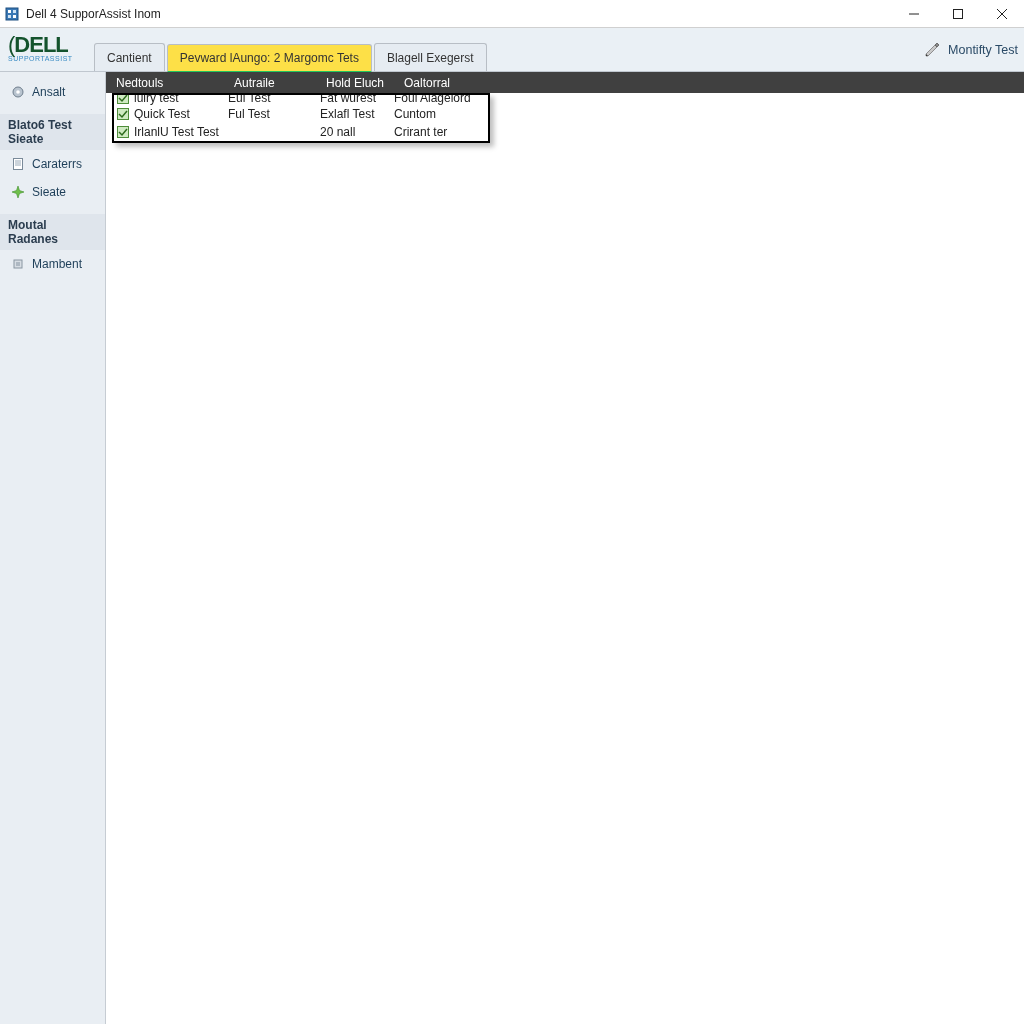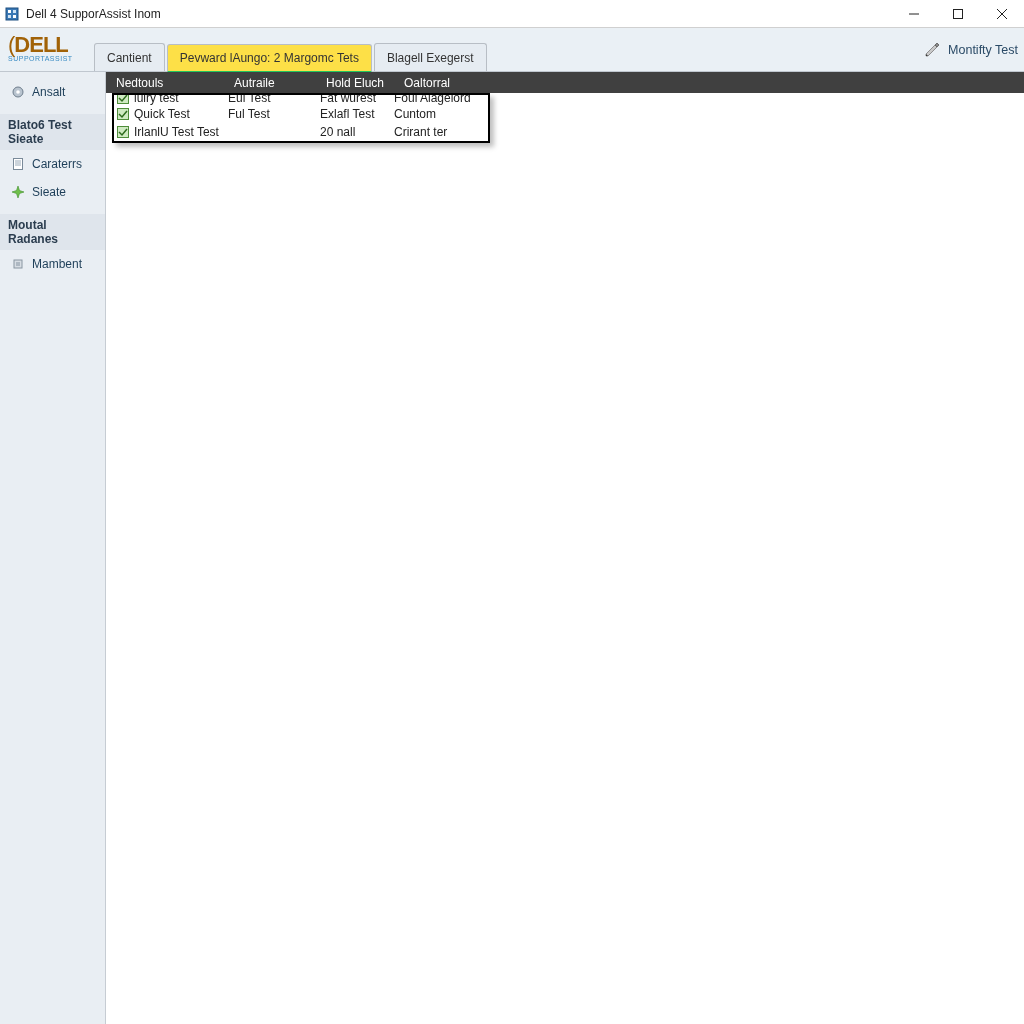--- a/index.html
+++ b/index.html
@@ -43,21 +43,21 @@
     height: 44px;
     display: flex;
     flex-direction: column;
     justify-content: center;
     padding-left: 8px;
   }
   .dell-logo {
     font-family: Arial, sans-serif;
     font-weight: 900;
     font-size: 22px;
-    color: #a16207;
+    color: #14532d;
     letter-spacing: -1px;
     line-height: 18px;
     position: relative;
   }
   .dell-logo .paren { font-weight: 400; }
   .dell-sub {
     font-size: 7px;
     letter-spacing: 0.5px;
     color: #3a8cc4;
     margin-top: 1px;

